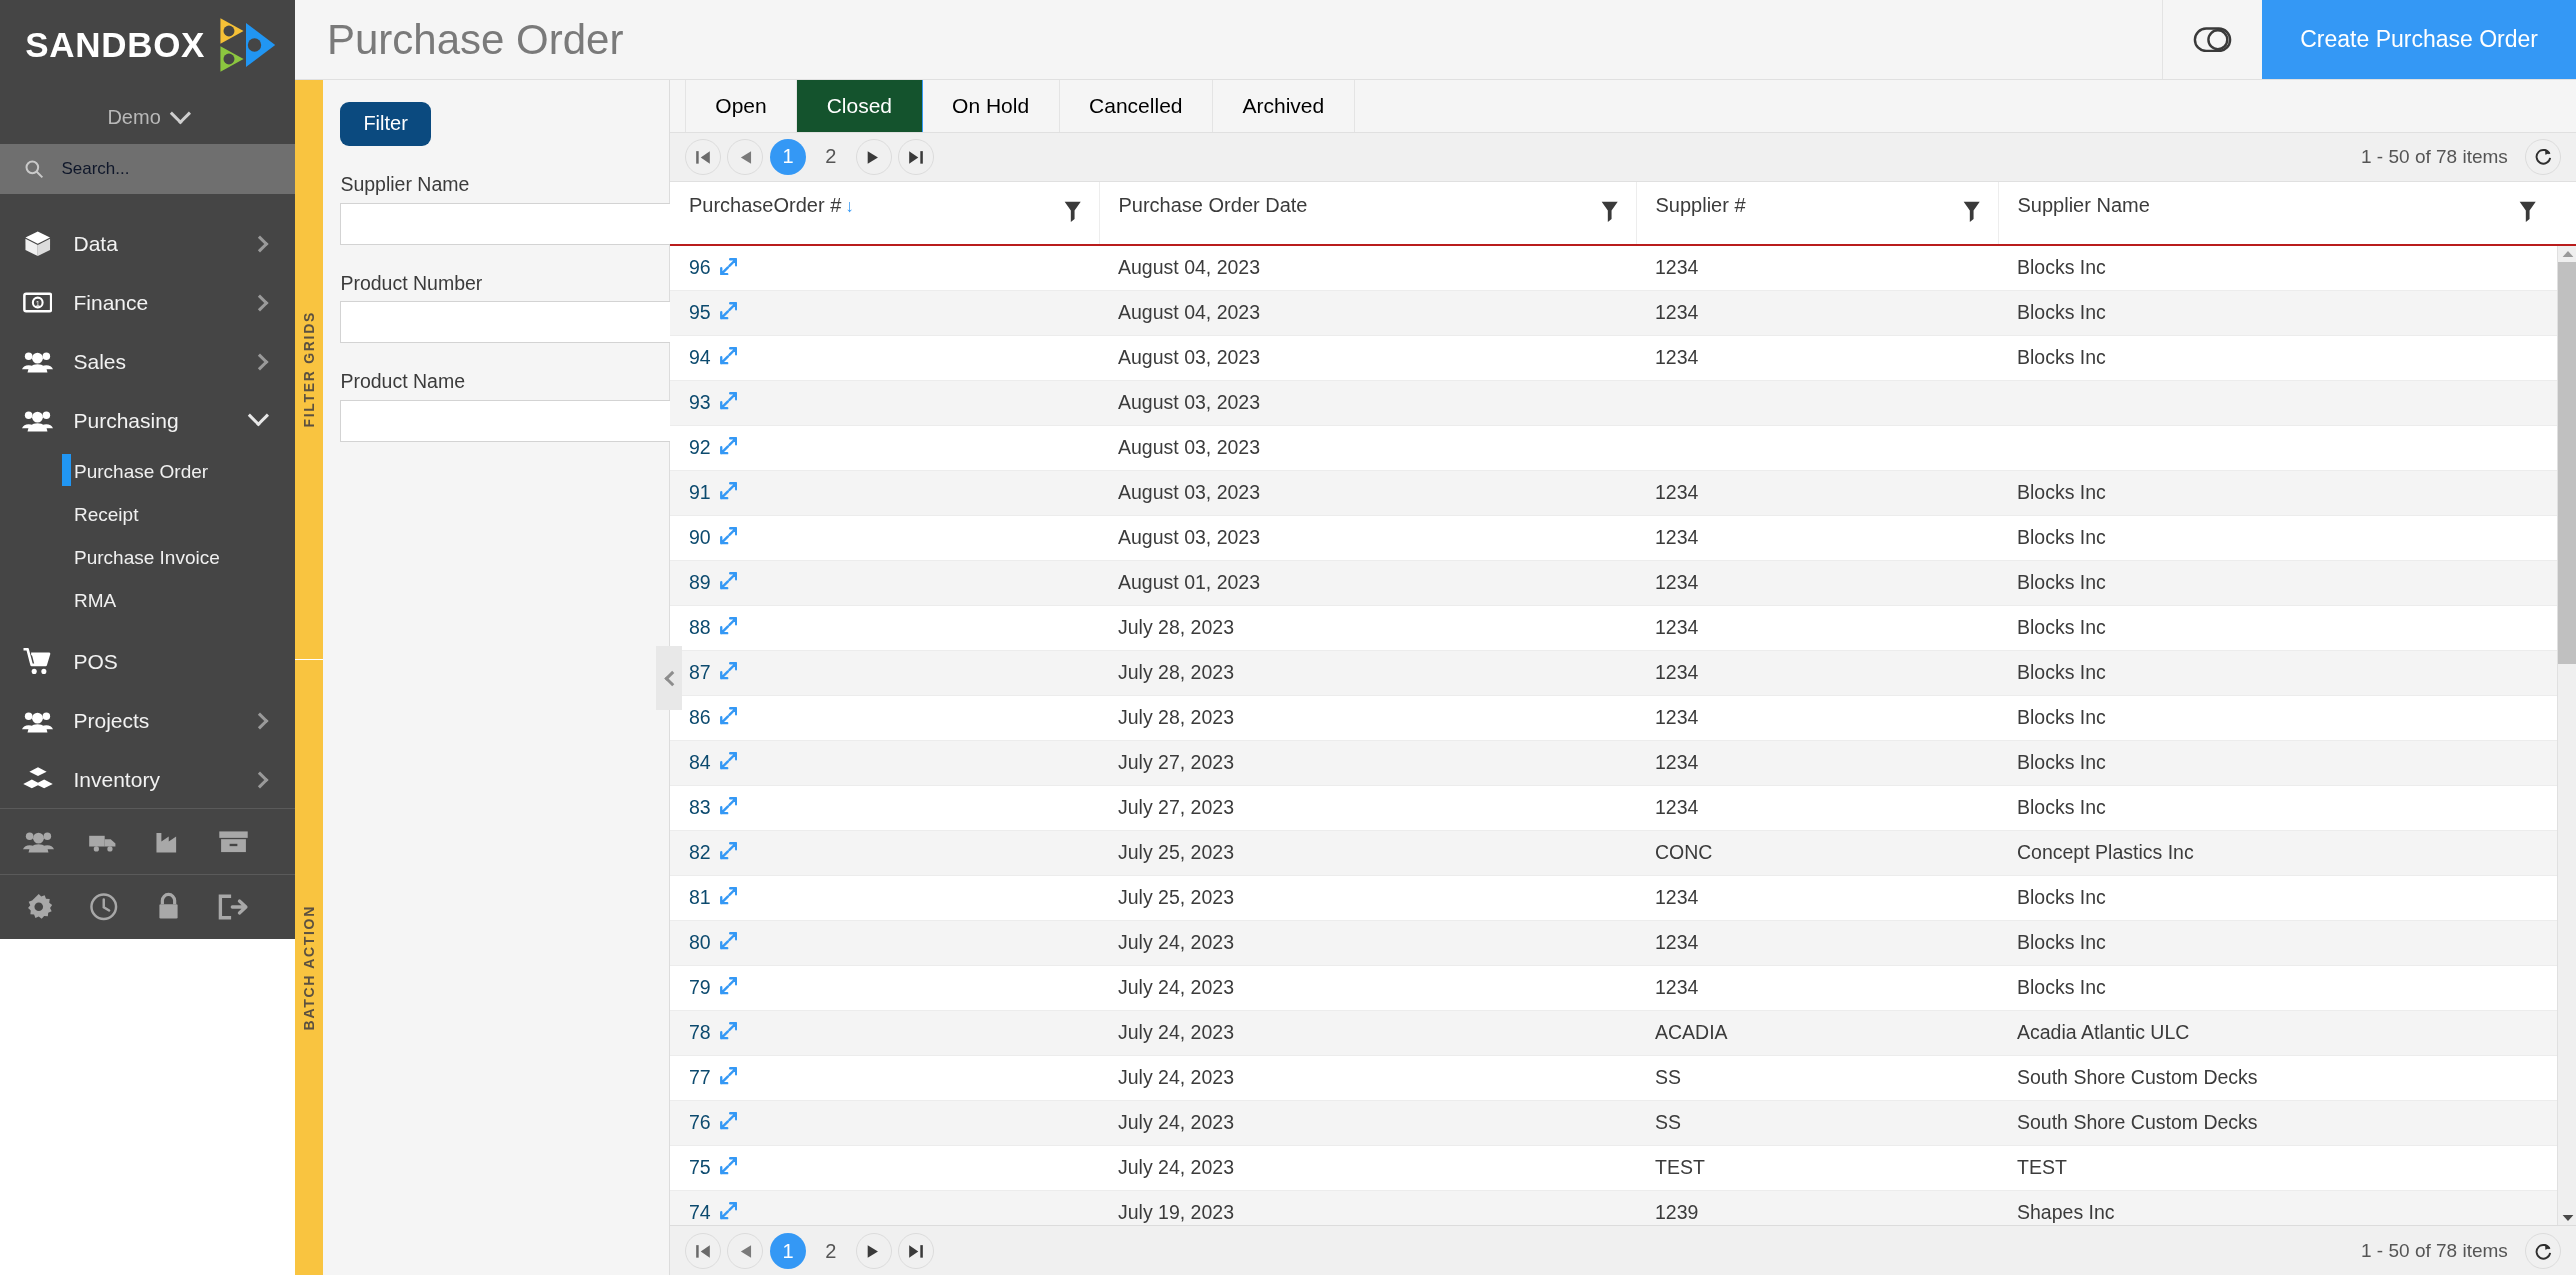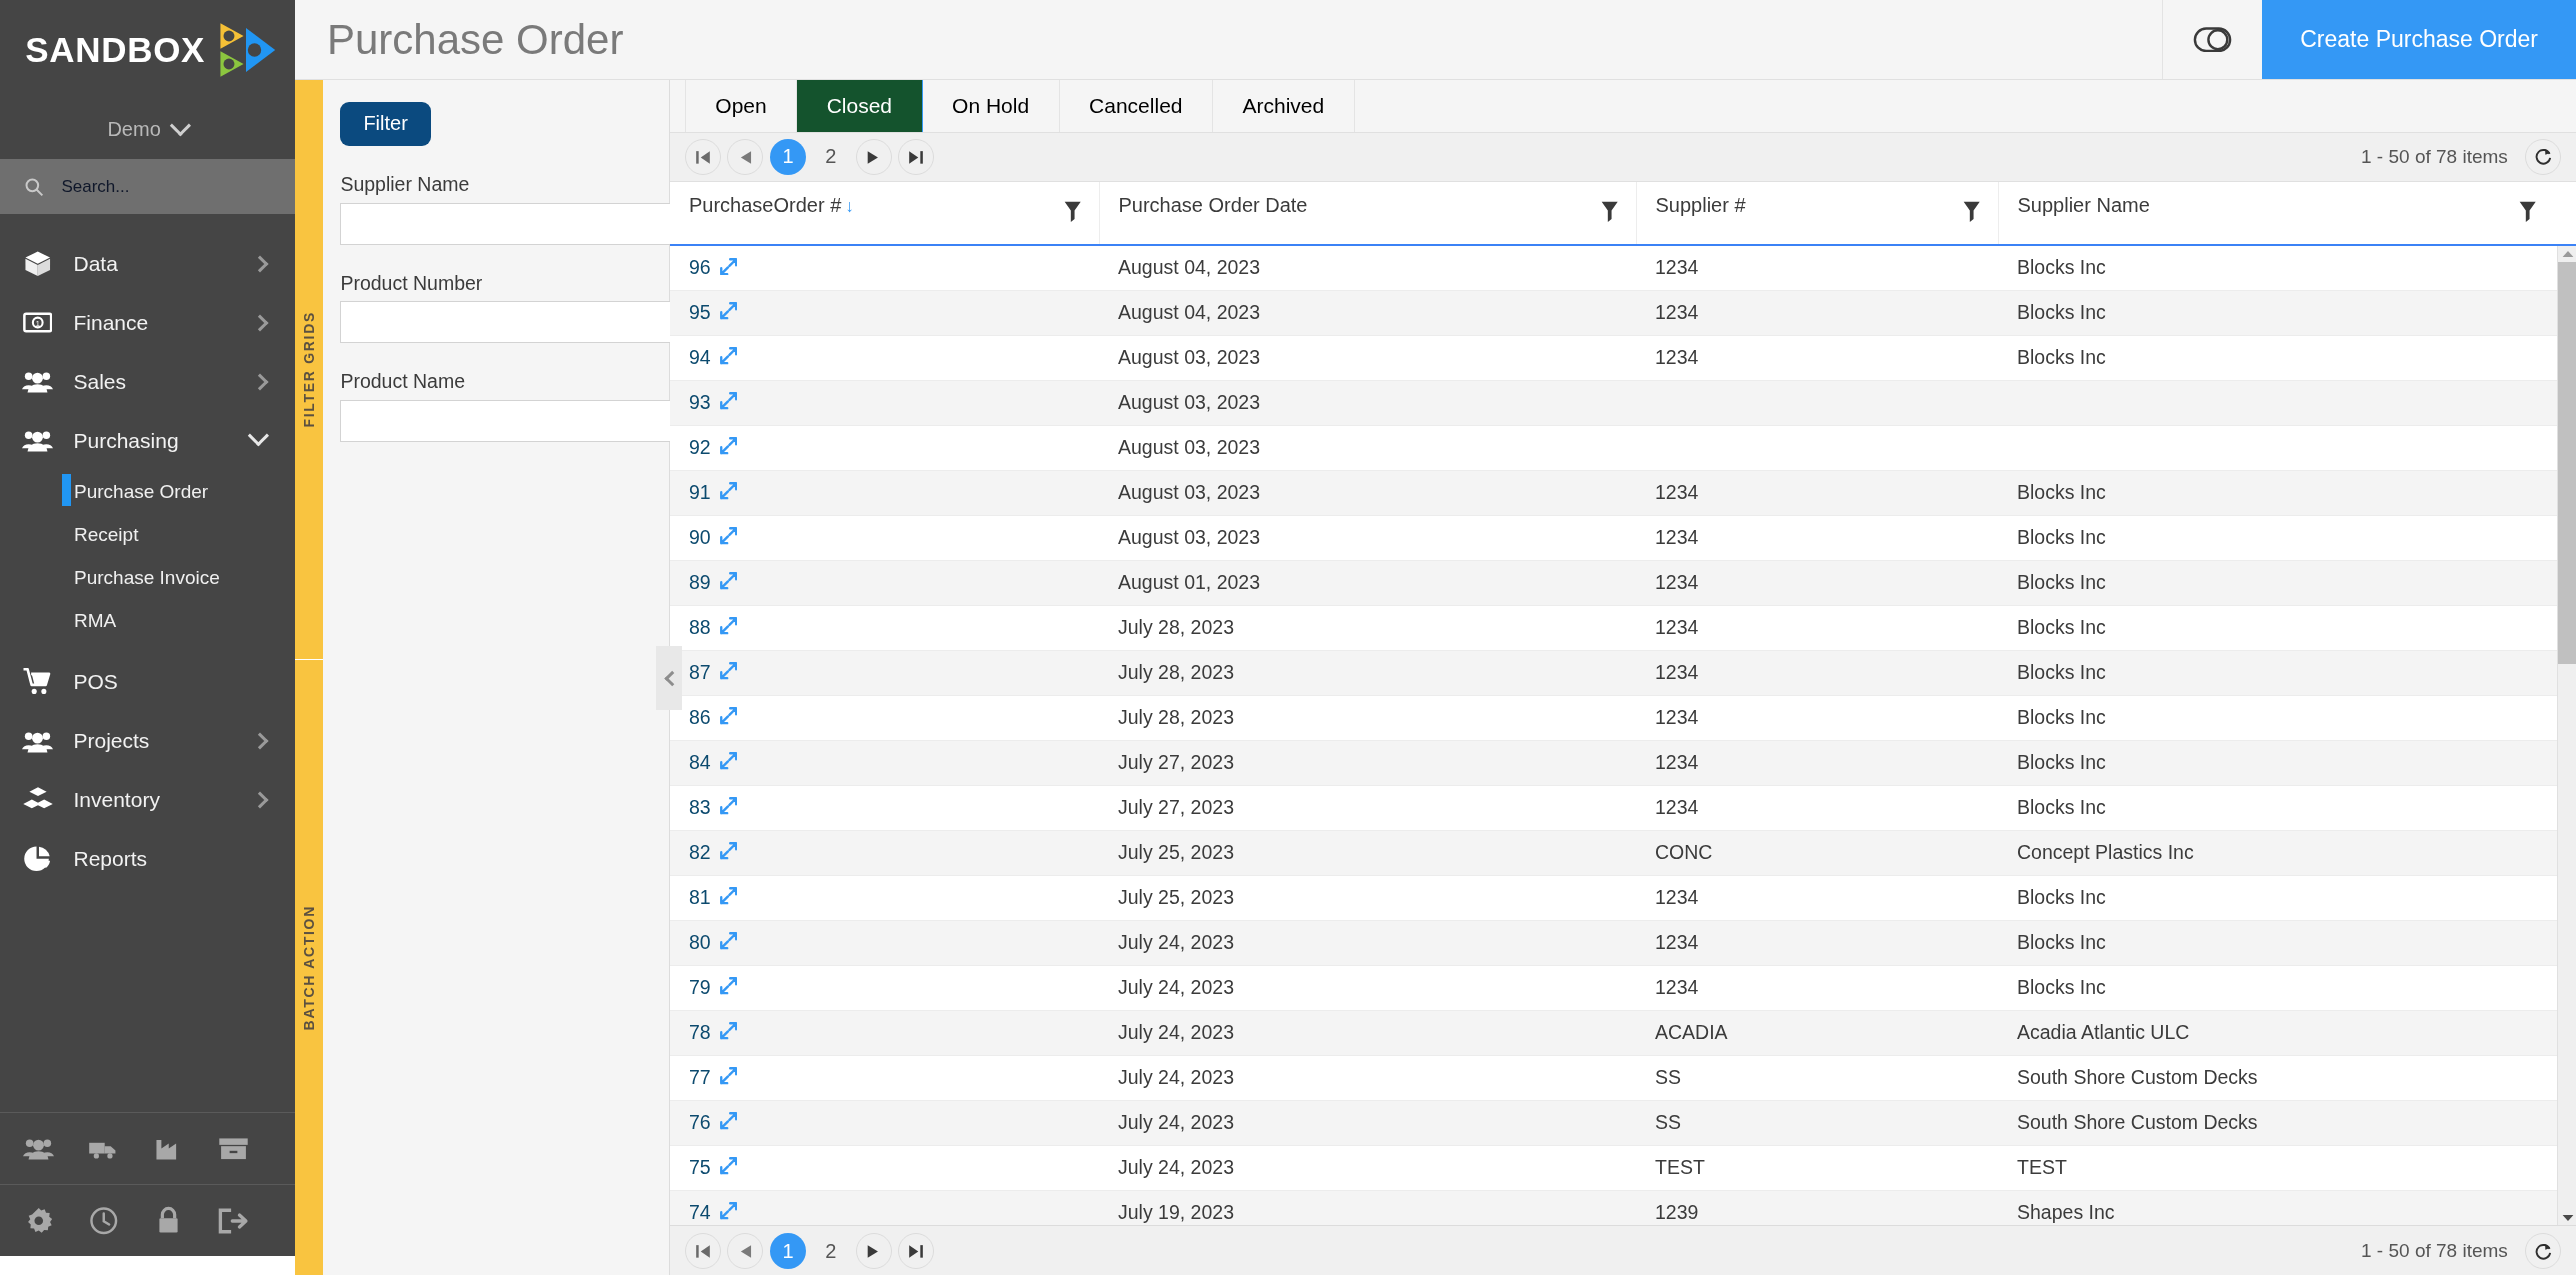--- a/index.html
+++ b/index.html
@@ -6,21 +6,21 @@
   html, body {
     width: 2576px; height: 1276px;
     font-family: "Liberation Sans", sans-serif;
     background: #ffffff;
     overflow: hidden;
   }
   .app { display: flex; width: 2576px; height: 1276px; }
 
   
   .sidebar {
-    width: 295px; flex: 0 0 295px; height: 1256px;
+    width: 295px; flex: 0 0 295px; height: 939px;
     background: #454545; display: flex; flex-direction: column;
     position: relative;
   }
   .logo-area {
     height: 99px; display: flex; align-items: center;
     justify-content: center; gap: 9.4px; padding-left: 6.7px;
   }
   .logo-text {
     color: #ffffff; font-size: 35px; font-weight: 700;
     letter-spacing: 0.7px;
@@ -163,21 +163,21 @@
   .pg-refresh { width: 36px; height: 36px; border-radius: 50%;
     border: 1.3px solid #dcdcdc; display:flex; align-items:center;
     justify-content:center; cursor:pointer; }
 
   
   .table-wrap { flex: 1 1 auto; background: #fff; position: relative;
                 display: flex; flex-direction: column; min-height: 0;
                 overflow: hidden; }
   table { width: 100%; border-collapse: collapse; table-layout: fixed; }
   thead th {
-    height: 63px; background: #fff; border-bottom: 2px solid #3b82f6;
+    height: 63px; background: #fff; border-bottom: 2px solid #b91c1c;
     border-right: 1.3px solid #ededed; text-align: left;
     font-size: 20px; font-weight: 400; color: #3b3b3b;
     padding: 0 0 16px 19px; vertical-align: middle; position: relative;
   }
   thead th .funnel { position: absolute; right: 17.4px; top: 19px; cursor:pointer; }
   .sort-arrow { color: #3498f5; font-size: 17.4px; margin-left: 4px; }
   tbody td {
     height: 45px; font-size: 19.5px; color: #3b3b3b; padding: 0 0 0 19px;
     border-bottom: 0.7px solid #ececec; vertical-align: middle;
     white-space: nowrap; overflow: hidden;

